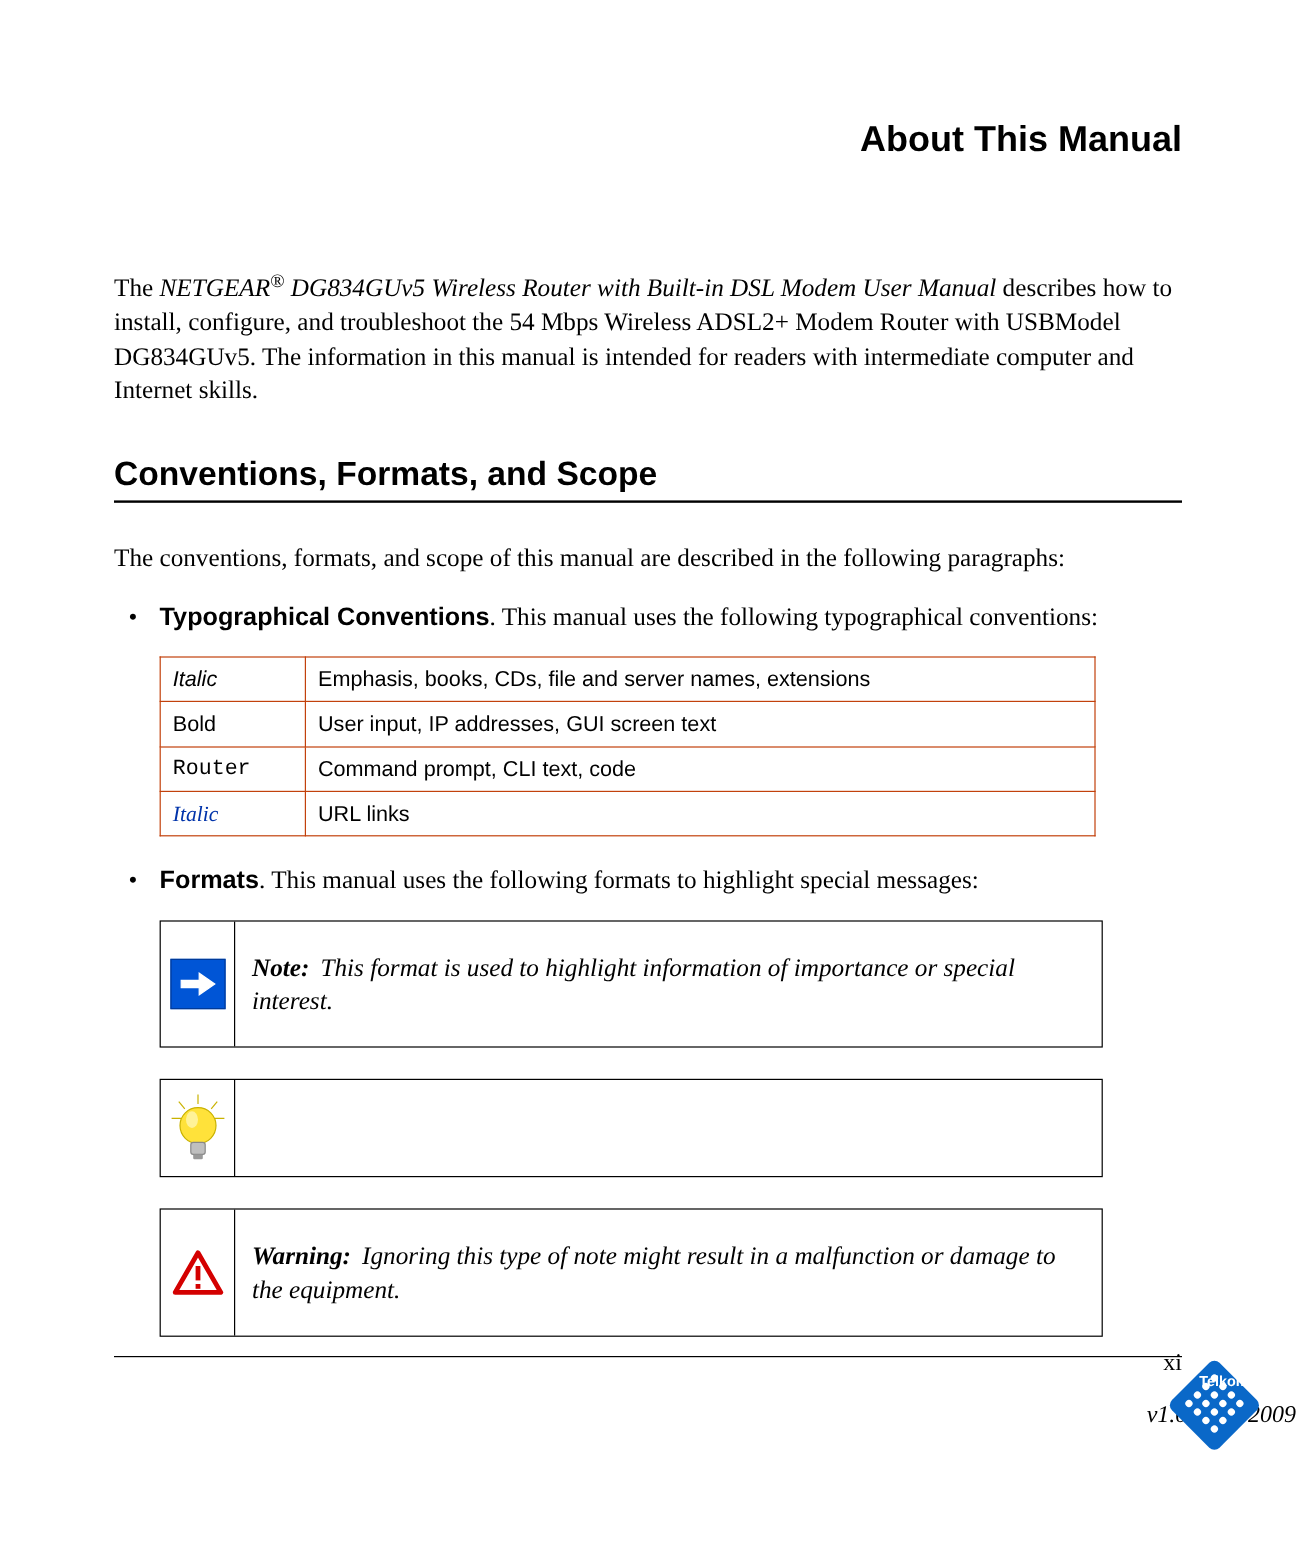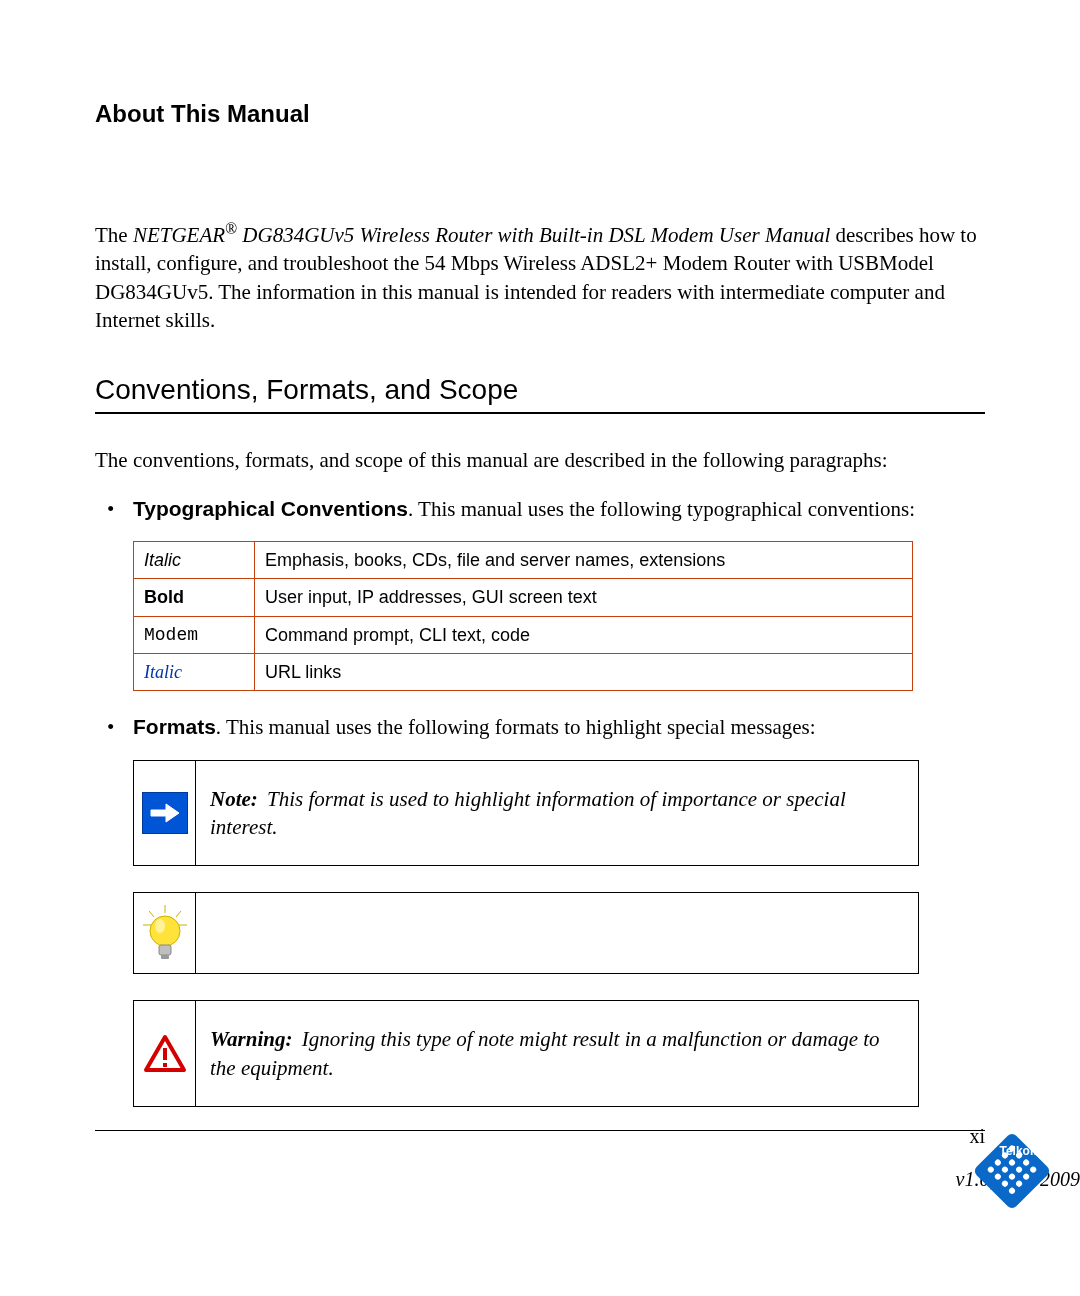--- a/index.html
+++ b/index.html
@@ -12,40 +12,40 @@
   .page {
     width: 1080px;
     height: 1296px;
     position: relative;
     box-sizing: border-box;
     padding: 90px 95px 60px 95px;
   }
   .title {
     font-family: Arial, Helvetica, sans-serif;
     font-weight: bold;
-    font-size: 24px;
-    text-align: left;
+    font-size: 30px;
+    text-align: right;
     margin-top: 10px;
     margin-bottom: 90px;
   }
   .intro {
     font-size: 21px;
     line-height: 1.35;
     margin-bottom: 40px;
   }
   .intro .product {
     font-style: italic;
   }
   .sup {
     font-size: 0.75em;
     vertical-align: super;
   }
   .section-heading {
     font-family: Arial, Helvetica, sans-serif;
-    font-weight: normal;
+    font-weight: bold;
     font-size: 28px;
     border-bottom: 2px solid #000;
     padding-bottom: 6px;
     margin-bottom: 32px;
   }
   .body-text {
     font-size: 21px;
     line-height: 1.35;
     margin-bottom: 20px;
   }
@@ -76,21 +76,21 @@
     font-family: Arial, Helvetica, sans-serif;
     font-size: 18px;
   }
   table.conv td {
     border: 1px solid #c2410c;
     padding: 6px 10px;
     vertical-align: middle;
   }
   table.conv td.label { width: 100px; }
   .style-italic { font-style: italic; }
-  .style-bold { font-weight: bold; }
+  .style-bold { font-weight: normal; }
   .style-fixed { font-family: "Courier New", monospace; }
   .style-link { font-family: "Times New Roman", serif; font-style: italic; color: #0033aa; }
 
   .callout {
     border: 1px solid #000;
     display: flex;
     align-items: stretch;
     margin: 18px 0 26px 0;
     width: 784px;
     font-style: italic;
@@ -186,21 +186,21 @@
         <tbody id="conv-body">
             <tr>
               <td class="label style-italic">Italic</td>
               <td>Emphasis, books, CDs, file and server names, extensions</td>
             </tr>
             <tr>
               <td class="label style-bold">Bold</td>
               <td>User input, IP addresses, GUI screen text</td>
             </tr>
             <tr>
-              <td class="label style-fixed">Modem</td>
+              <td class="label style-fixed">Router</td>
               <td>Command prompt, CLI text, code</td>
             </tr>
             <tr>
               <td class="label style-link">Italic</td>
               <td>URL links</td>
             </tr>
           </tbody>
       </table>
     </li>
 

